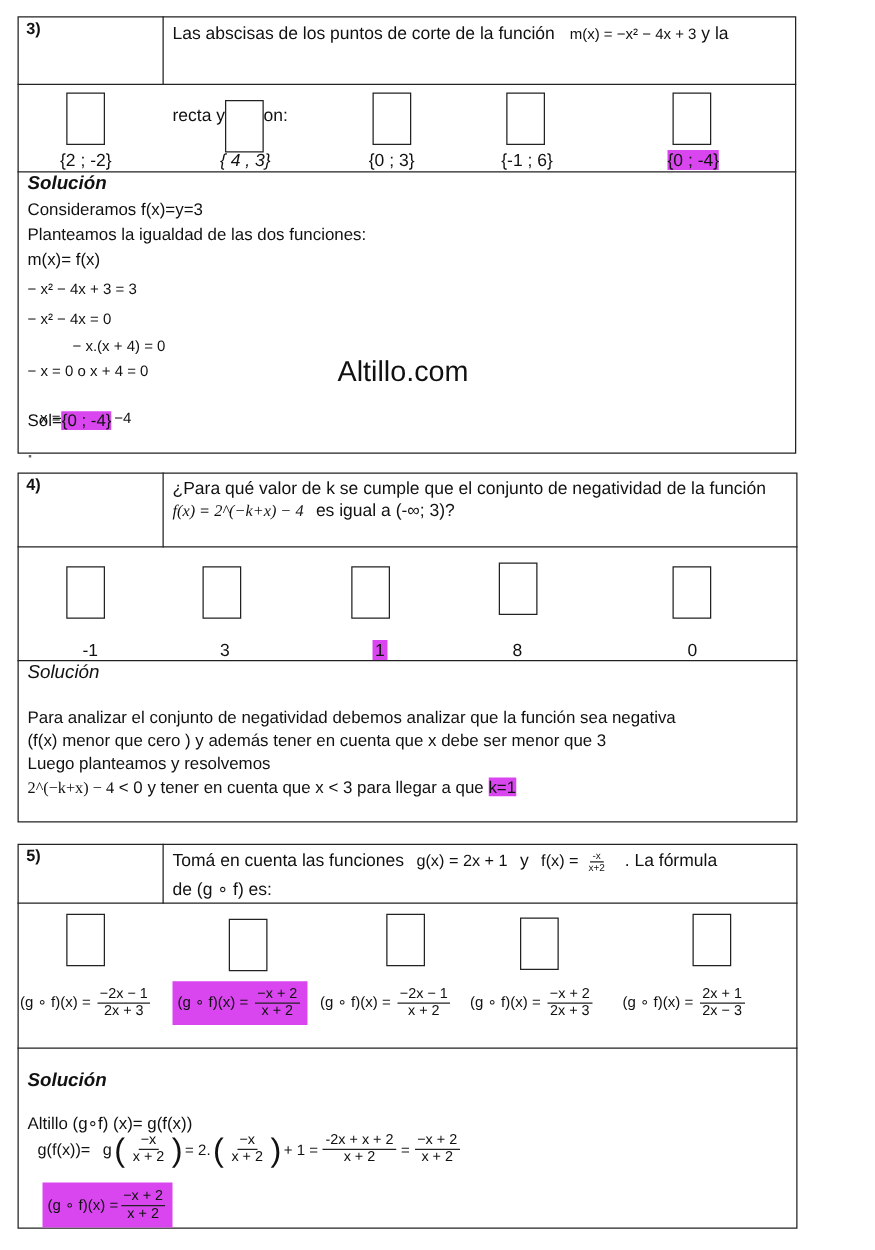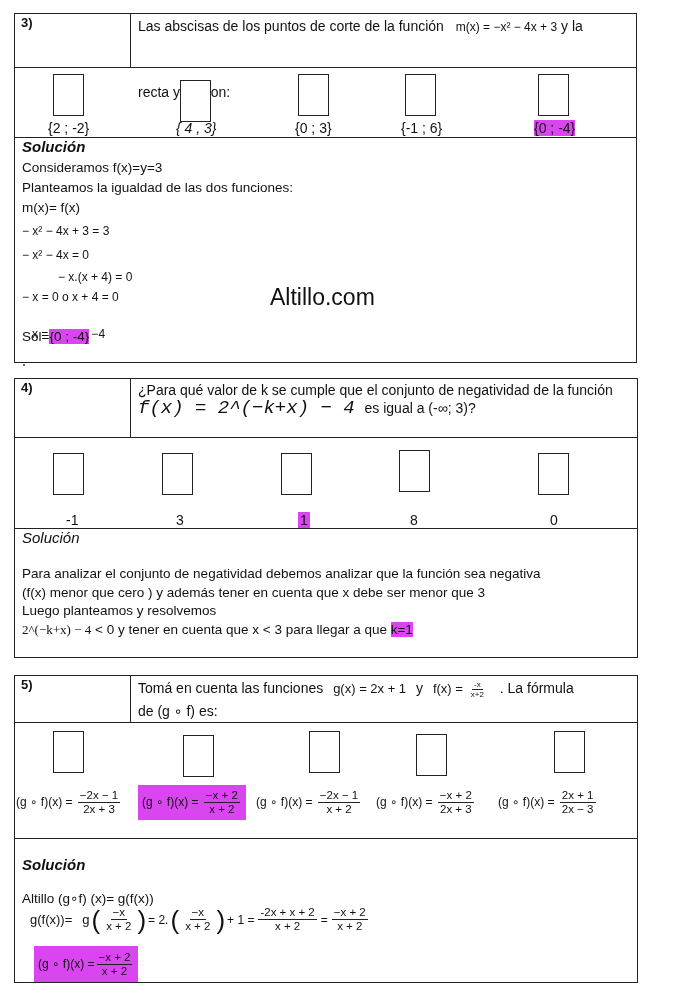--- a/index.html
+++ b/index.html
@@ -71,21 +71,21 @@
 
 <div>
   <div class="box" style="left:14px;top:378px;width:624px;height:280px;"></div>
   <div class="vline" style="left:130px;top:378px;height:60px;"></div>
   <div class="hline" style="left:14px;top:437px;width:624px;"></div>
   <div class="hline" style="left:14px;top:528px;width:624px;"></div>
 
   <div class="abs num" style="left:21px;top:380px;">4)</div>
   <div class="abs q" style="left:138px;top:381px;white-space:nowrap;">¿Para qué valor de k se cumple que el conjunto de negatividad de la función</div>
   <div class="abs q" style="left:138px;top:399px;white-space:nowrap;">
-    <span style="font-family:Liberation Mono, monospace;font-style:italic;font-size:19px;">f(x) = 2^(−k+x) − 4</span>
+    <span style="font-family:Liberation Serif, serif;font-style:italic;font-size:13px;">f(x) = 2^(−k+x) − 4</span>
     <span style="margin-left:6px;">es igual a   (-∞; 3)?</span>
   </div>
 
   <div class="check" style="left:53px;top:453px;"></div>
   <div class="check" style="left:162px;top:453px;"></div>
   <div class="check" style="left:281px;top:453px;"></div>
   <div class="check" style="left:399px;top:450px;"></div>
   <div class="check" style="left:538px;top:453px;"></div>
 
   <div class="opt" style="left:66px;top:512px;">-1</div>

